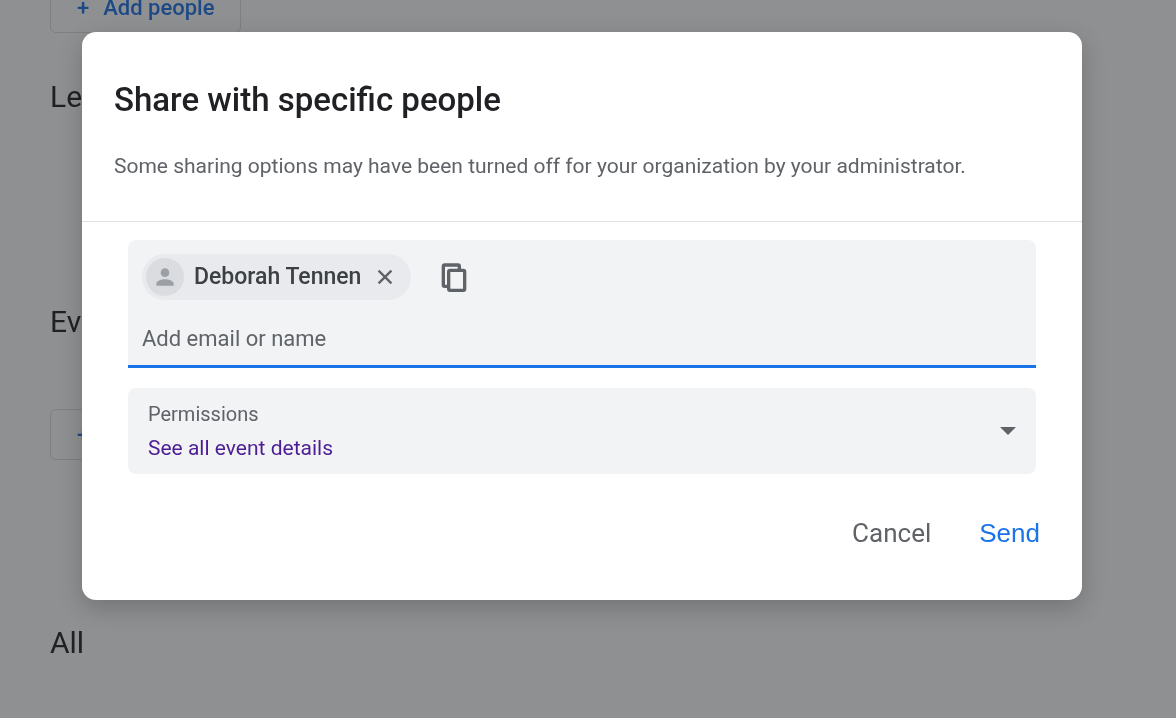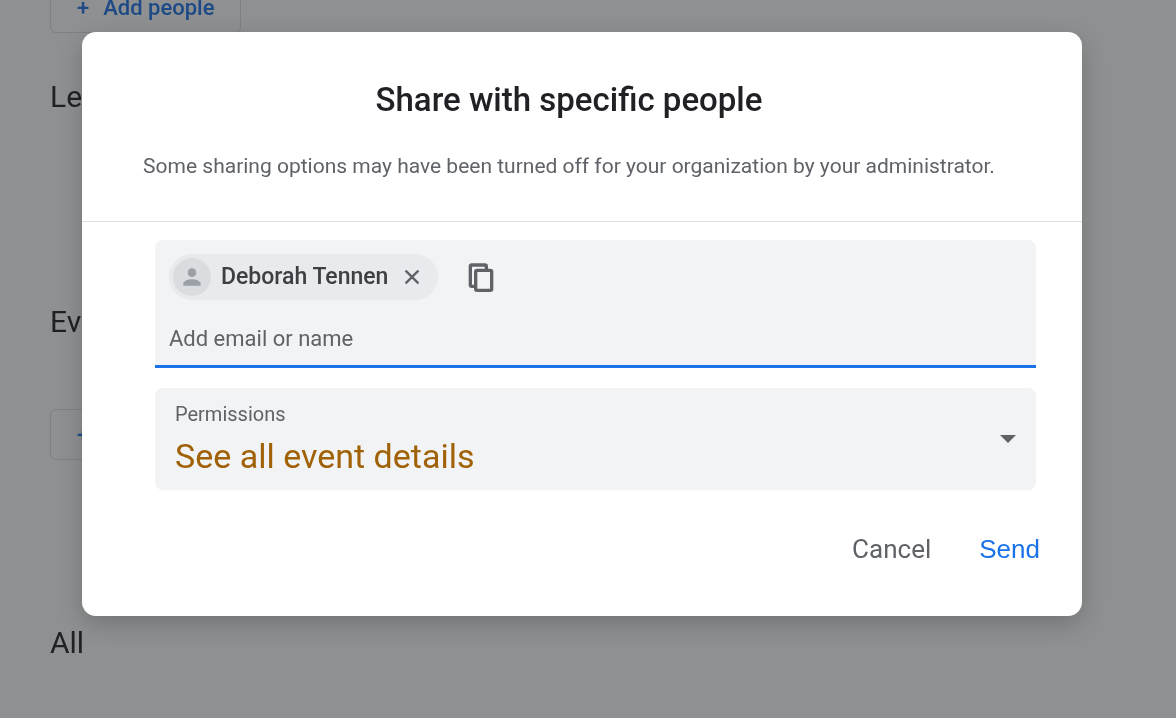--- a/index.html
+++ b/index.html
@@ -60,22 +60,21 @@
       position: absolute;
       top: 32px;
       left: 82px;
       width: 1000px;
       background: #fff;
       border-radius: 14px;
       box-shadow: 0 8px 24px rgba(0,0,0,0.2);
     }
     
     .modal-header {
-      padding: 48px 46px 34px 20px;
-      text-align: center;
+      padding: 48px 46px 34px 32px;
     }
     
     .modal-title {
       font-size: 33px;
       font-weight: 500;
       color: #202124;
       margin-bottom: 28px;
     }
     
     .modal-subtitle {
@@ -83,21 +82,21 @@
       color: #5f6368;
       line-height: 1.9;
     }
     
     .modal-divider {
       border: none;
       border-top: 1px solid #e0e0e0;
     }
     
     .modal-body {
-      padding: 18px 46px 0 73px;
+      padding: 18px 46px 0 46px;
     }
     
     .input-container {
       background: #f1f3f4;
       border-radius: 8px 8px 0 0;
       border-bottom: 3px solid #1a73e8;
       padding: 14px 14px 10px 14px;
     }
     
     .chip-row {
@@ -201,22 +200,22 @@
       flex-direction: column;
       gap: 10px;
     }
     
     .permissions-label {
       font-size: 20px;
       color: #5f6368;
     }
     
     .permissions-value {
-      font-size: 34px;
-      color: #a16207;
+      font-size: 21px;
+      color: #4c1d95;
     }
     
     .dropdown-arrow {
       width: 0;
       height: 0;
       border-left: 8px solid transparent;
       border-right: 8px solid transparent;
       border-top: 8px solid #5f6368;
     }
     

